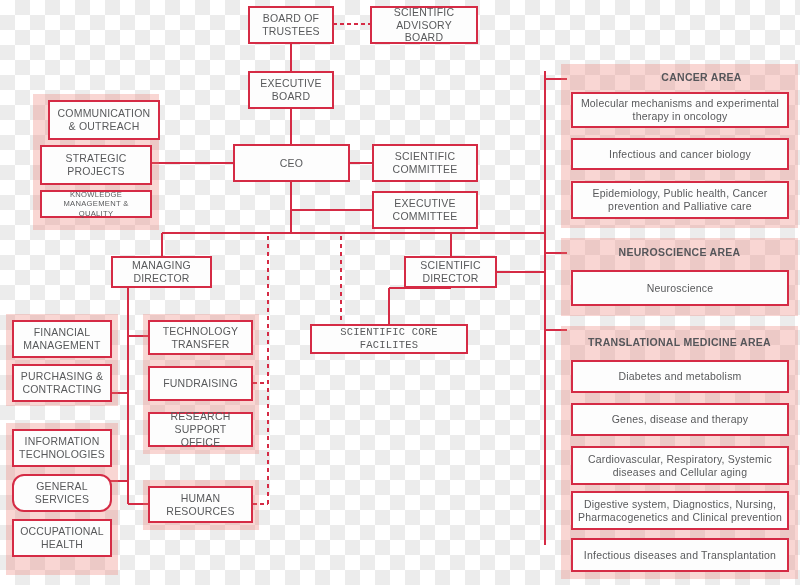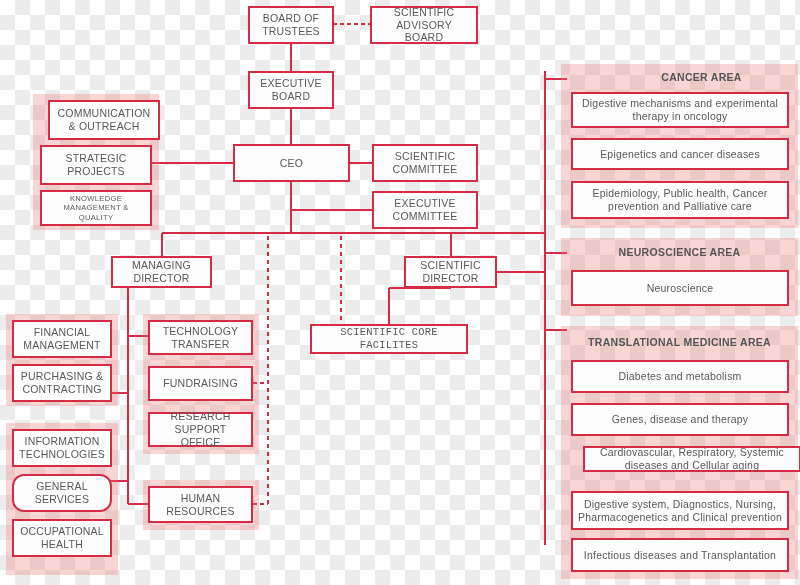--- a/index.html
+++ b/index.html
@@ -155,21 +155,21 @@
   </div>
 
   <div class="node u" style="left:48px; top:100px; width:112px; height:40px;">
     <span>COMMUNICATION &amp; OUTREACH</span>
   </div>
 
   <div class="node u" style="left:40px; top:145px; width:112px; height:40px;">
     <span>STRATEGIC PROJECTS</span>
   </div>
 
-  <div class="node u-sm" style="left:40px; top:190px; width:112px; height:36px;">
+  <div class="node u-sm" style="left:40px; top:190px; width:112px; height:28px;">
     <span>KNOWLEDGE MANAGEMENT &amp; QUALITY</span>
   </div>
 
   <div class="node u" style="left:111px; top:256px; width:101px; height:32px;">
     <span>MANAGING DIRECTOR</span>
   </div>
 
   <div class="node u" style="left:404px; top:256px; width:93px; height:32px;">
     <span>SCIENTIFIC DIRECTOR</span>
   </div>
@@ -212,25 +212,25 @@
 
   <div class="node u" style="left:148px; top:486px; width:105px; height:37px;">
     <span>HUMAN RESOURCES</span>
   </div>
 
   <div class="area-title" style="left:561px; top:66px; width:237px; height:22px;padding-left:22px;">
     <span>CANCER AREA</span>
   </div>
 
   <div class="node mixed" style="left:571px; top:92px; width:218px; height:36px;">
-    <span>Digestive mechanisms and experimental therapy in oncology</span>
+    <span>Molecular mechanisms and experimental therapy in oncology</span>
   </div>
 
   <div class="node mixed" style="left:571px; top:138px; width:218px; height:32px;">
-    <span>Epigenetics and cancer diseases</span>
+    <span>Infectious and cancer biology</span>
   </div>
 
   <div class="node mixed" style="left:571px; top:181px; width:218px; height:38px;">
     <span>Epidemiology, Public health, Cancer prevention and Palliative care</span>
   </div>
 
   <div class="area-title" style="left:561px; top:242px; width:237px; height:20px;">
     <span>NEUROSCIENCE AREA</span>
   </div>
 
@@ -243,21 +243,21 @@
   </div>
 
   <div class="node mixed" style="left:571px; top:360px; width:218px; height:33px;">
     <span>Diabetes and metabolism</span>
   </div>
 
   <div class="node mixed" style="left:571px; top:403px; width:218px; height:33px;">
     <span>Genes, disease and therapy</span>
   </div>
 
-  <div class="node mixed" style="left:571px; top:446px; width:218px; height:26px;margin-left:12px;">
+  <div class="node mixed" style="left:571px; top:446px; width:218px; height:39px;">
     <span>Cardiovascular, Respiratory, Systemic diseases and Cellular aging</span>
   </div>
 
   <div class="node mixed" style="left:571px; top:491px; width:218px; height:39px;">
     <span>Digestive system, Diagnostics, Nursing, Pharmacogenetics and Clinical prevention</span>
   </div>
 
   <div class="node mixed" style="left:571px; top:538px; width:218px; height:34px;">
     <span>Infectious diseases and Transplantation</span>
   </div>

